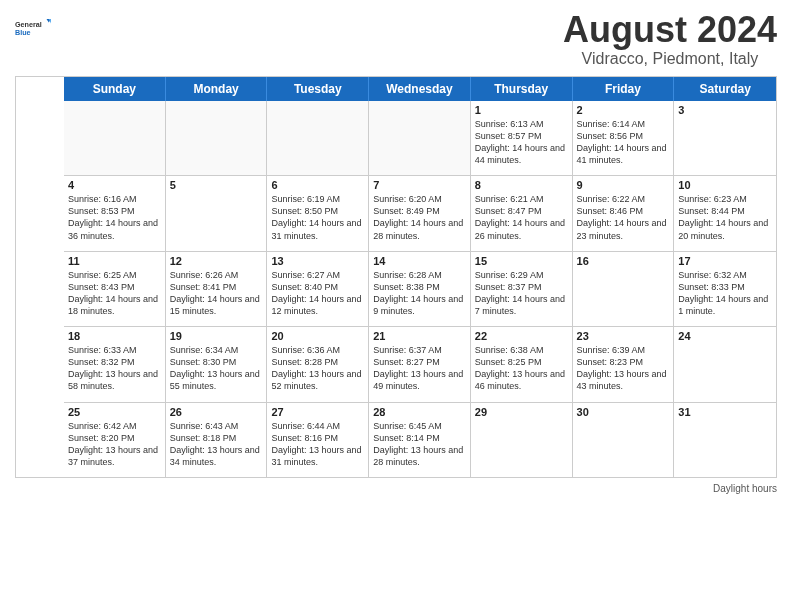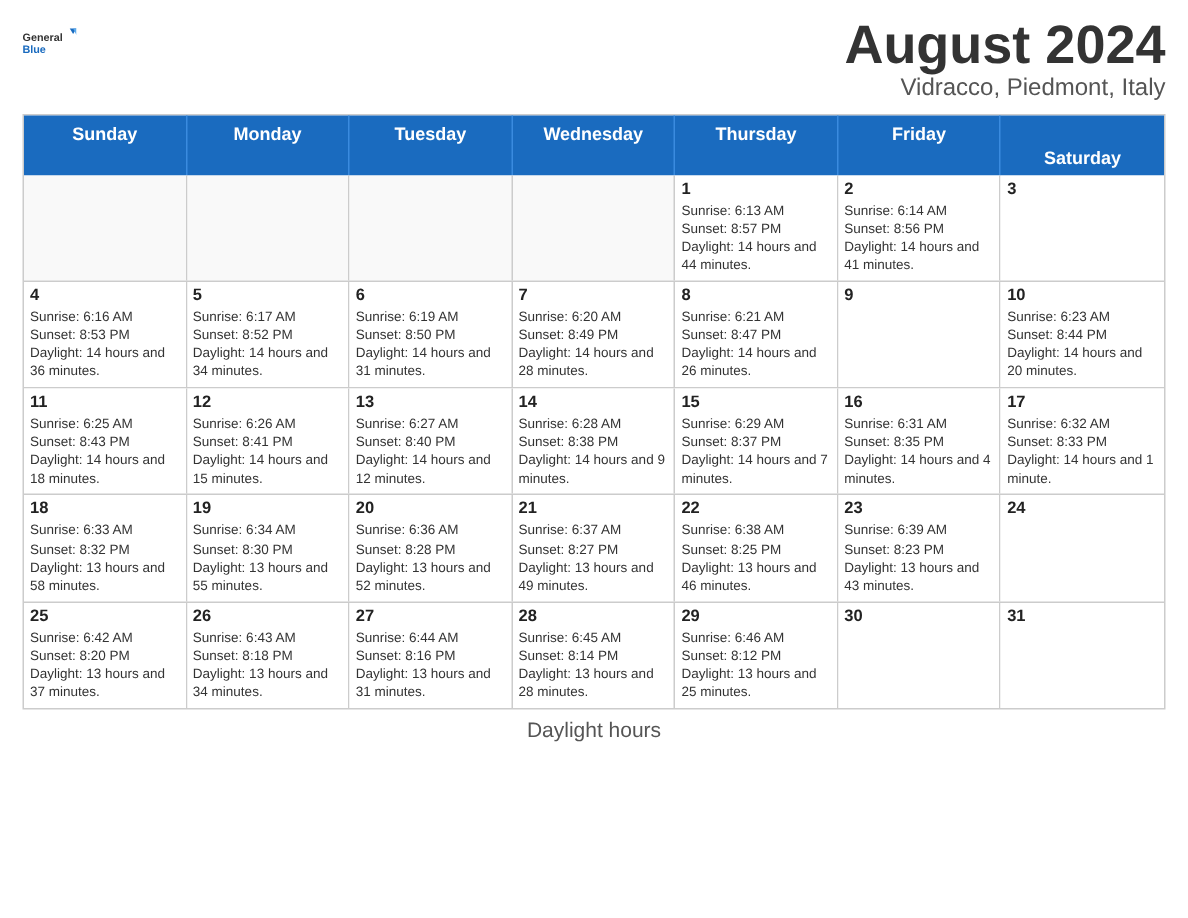--- a/index.html
+++ b/index.html
@@ -22,52 +22,53 @@
       justify-content: space-between;
       align-items: flex-start;
       margin-bottom: 8px;
     }
     .logo {
       display: flex;
       align-items: center;
       gap: 4px;
     }
     .title-block {
-      text-align: right;
+      text-align: center;
     }
     .main-title {
       font-size: 36px;
       font-weight: bold;
       color: #333;
       line-height: 1.1;
     }
     .subtitle {
       font-size: 16px;
       color: #555;
     }
     .calendar {
       flex: 1;
       display: flex;
       flex-direction: column;
       border: 1px solid #ccc;
+      padding-left: 48px;
     }
     .cal-header {
       display: grid;
       grid-template-columns: repeat(7, 1fr);
       background: #1a6bbf;
     }
     .cal-header-cell {
       color: #fff;
       font-weight: bold;
       font-size: 12px;
       padding: 5px 4px;
       text-align: center;
       border-right: 1px solid #3a8bdf;
     }
-    .cal-header-cell:last-child { border-right: none; margin-top: 16px; }
+    .cal-header-cell:last-child { border-right: none; }
     .cal-body {
       flex: 1;
       display: flex;
       flex-direction: column;
     }
     .cal-row {
       display: grid;
       grid-template-columns: repeat(7, 1fr);
       flex: 1;
       border-top: 1px solid #ccc;
@@ -90,23 +91,23 @@
       margin-bottom: 2px;
       color: #222;
     }
     .day-info {
       font-size: 9px;
       color: #333;
       line-height: 1.35;
     }
     .footer {
       margin-top: 5px;
-      font-size: 14px;
+      font-size: 10px;
       color: #555;
-      text-align: center;
+      text-align: right;
     }
   </style>
 </head>
 <body>
 
 <div class="page">
   <div class="header">
     <div class="logo">
   <svg width="36" height="36" viewBox="0 0 80 40" xmlns="http://www.w3.org/2000/svg">
     <text x="0" y="18" font-size="16" font-weight="bold" fill="#333" font-family="Arial">General</text>
@@ -158,24 +159,20 @@
         <div class="cal-row">
           <div class="cal-cell">
             <div class="day-num">4</div>
             <div class="day-info">Sunrise: 6:16 AM
 Sunset: 8:53 PM
 Daylight: 14 hours
 and 36 minutes.</div>
           </div>
           <div class="cal-cell">
             <div class="day-num">5</div>
-            <div class="day-info">Sunrise: 6:17 AM
-Sunset: 8:52 PM
-Daylight: 14 hours
-and 34 minutes.</div>
           </div>
           <div class="cal-cell">
             <div class="day-num">6</div>
             <div class="day-info">Sunrise: 6:19 AM
 Sunset: 8:50 PM
 Daylight: 14 hours
 and 31 minutes.</div>
           </div>
           <div class="cal-cell">
             <div class="day-num">7</div>
@@ -186,20 +183,24 @@
           </div>
           <div class="cal-cell">
             <div class="day-num">8</div>
             <div class="day-info">Sunrise: 6:21 AM
 Sunset: 8:47 PM
 Daylight: 14 hours
 and 26 minutes.</div>
           </div>
           <div class="cal-cell">
             <div class="day-num">9</div>
+            <div class="day-info">Sunrise: 6:22 AM
+Sunset: 8:46 PM
+Daylight: 14 hours
+and 23 minutes.</div>
           </div>
           <div class="cal-cell">
             <div class="day-num">10</div>
             <div class="day-info">Sunrise: 6:23 AM
 Sunset: 8:44 PM
 Daylight: 14 hours
 and 20 minutes.</div>
           </div>
         </div>
         <div class="cal-row">
@@ -233,24 +234,20 @@
           </div>
           <div class="cal-cell">
             <div class="day-num">15</div>
             <div class="day-info">Sunrise: 6:29 AM
 Sunset: 8:37 PM
 Daylight: 14 hours
 and 7 minutes.</div>
           </div>
           <div class="cal-cell">
             <div class="day-num">16</div>
-            <div class="day-info">Sunrise: 6:31 AM
-Sunset: 8:35 PM
-Daylight: 14 hours
-and 4 minutes.</div>
           </div>
           <div class="cal-cell">
             <div class="day-num">17</div>
             <div class="day-info">Sunrise: 6:32 AM
 Sunset: 8:33 PM
 Daylight: 14 hours
 and 1 minute.</div>
           </div>
         </div>
         <div class="cal-row">
@@ -324,24 +321,20 @@
           </div>
           <div class="cal-cell">
             <div class="day-num">28</div>
             <div class="day-info">Sunrise: 6:45 AM
 Sunset: 8:14 PM
 Daylight: 13 hours
 and 28 minutes.</div>
           </div>
           <div class="cal-cell">
             <div class="day-num">29</div>
-            <div class="day-info">Sunrise: 6:46 AM
-Sunset: 8:12 PM
-Daylight: 13 hours
-and 25 minutes.</div>
           </div>
           <div class="cal-cell">
             <div class="day-num">30</div>
           </div>
           <div class="cal-cell">
             <div class="day-num">31</div>
           </div>
         </div>
       </div>
   </div>

